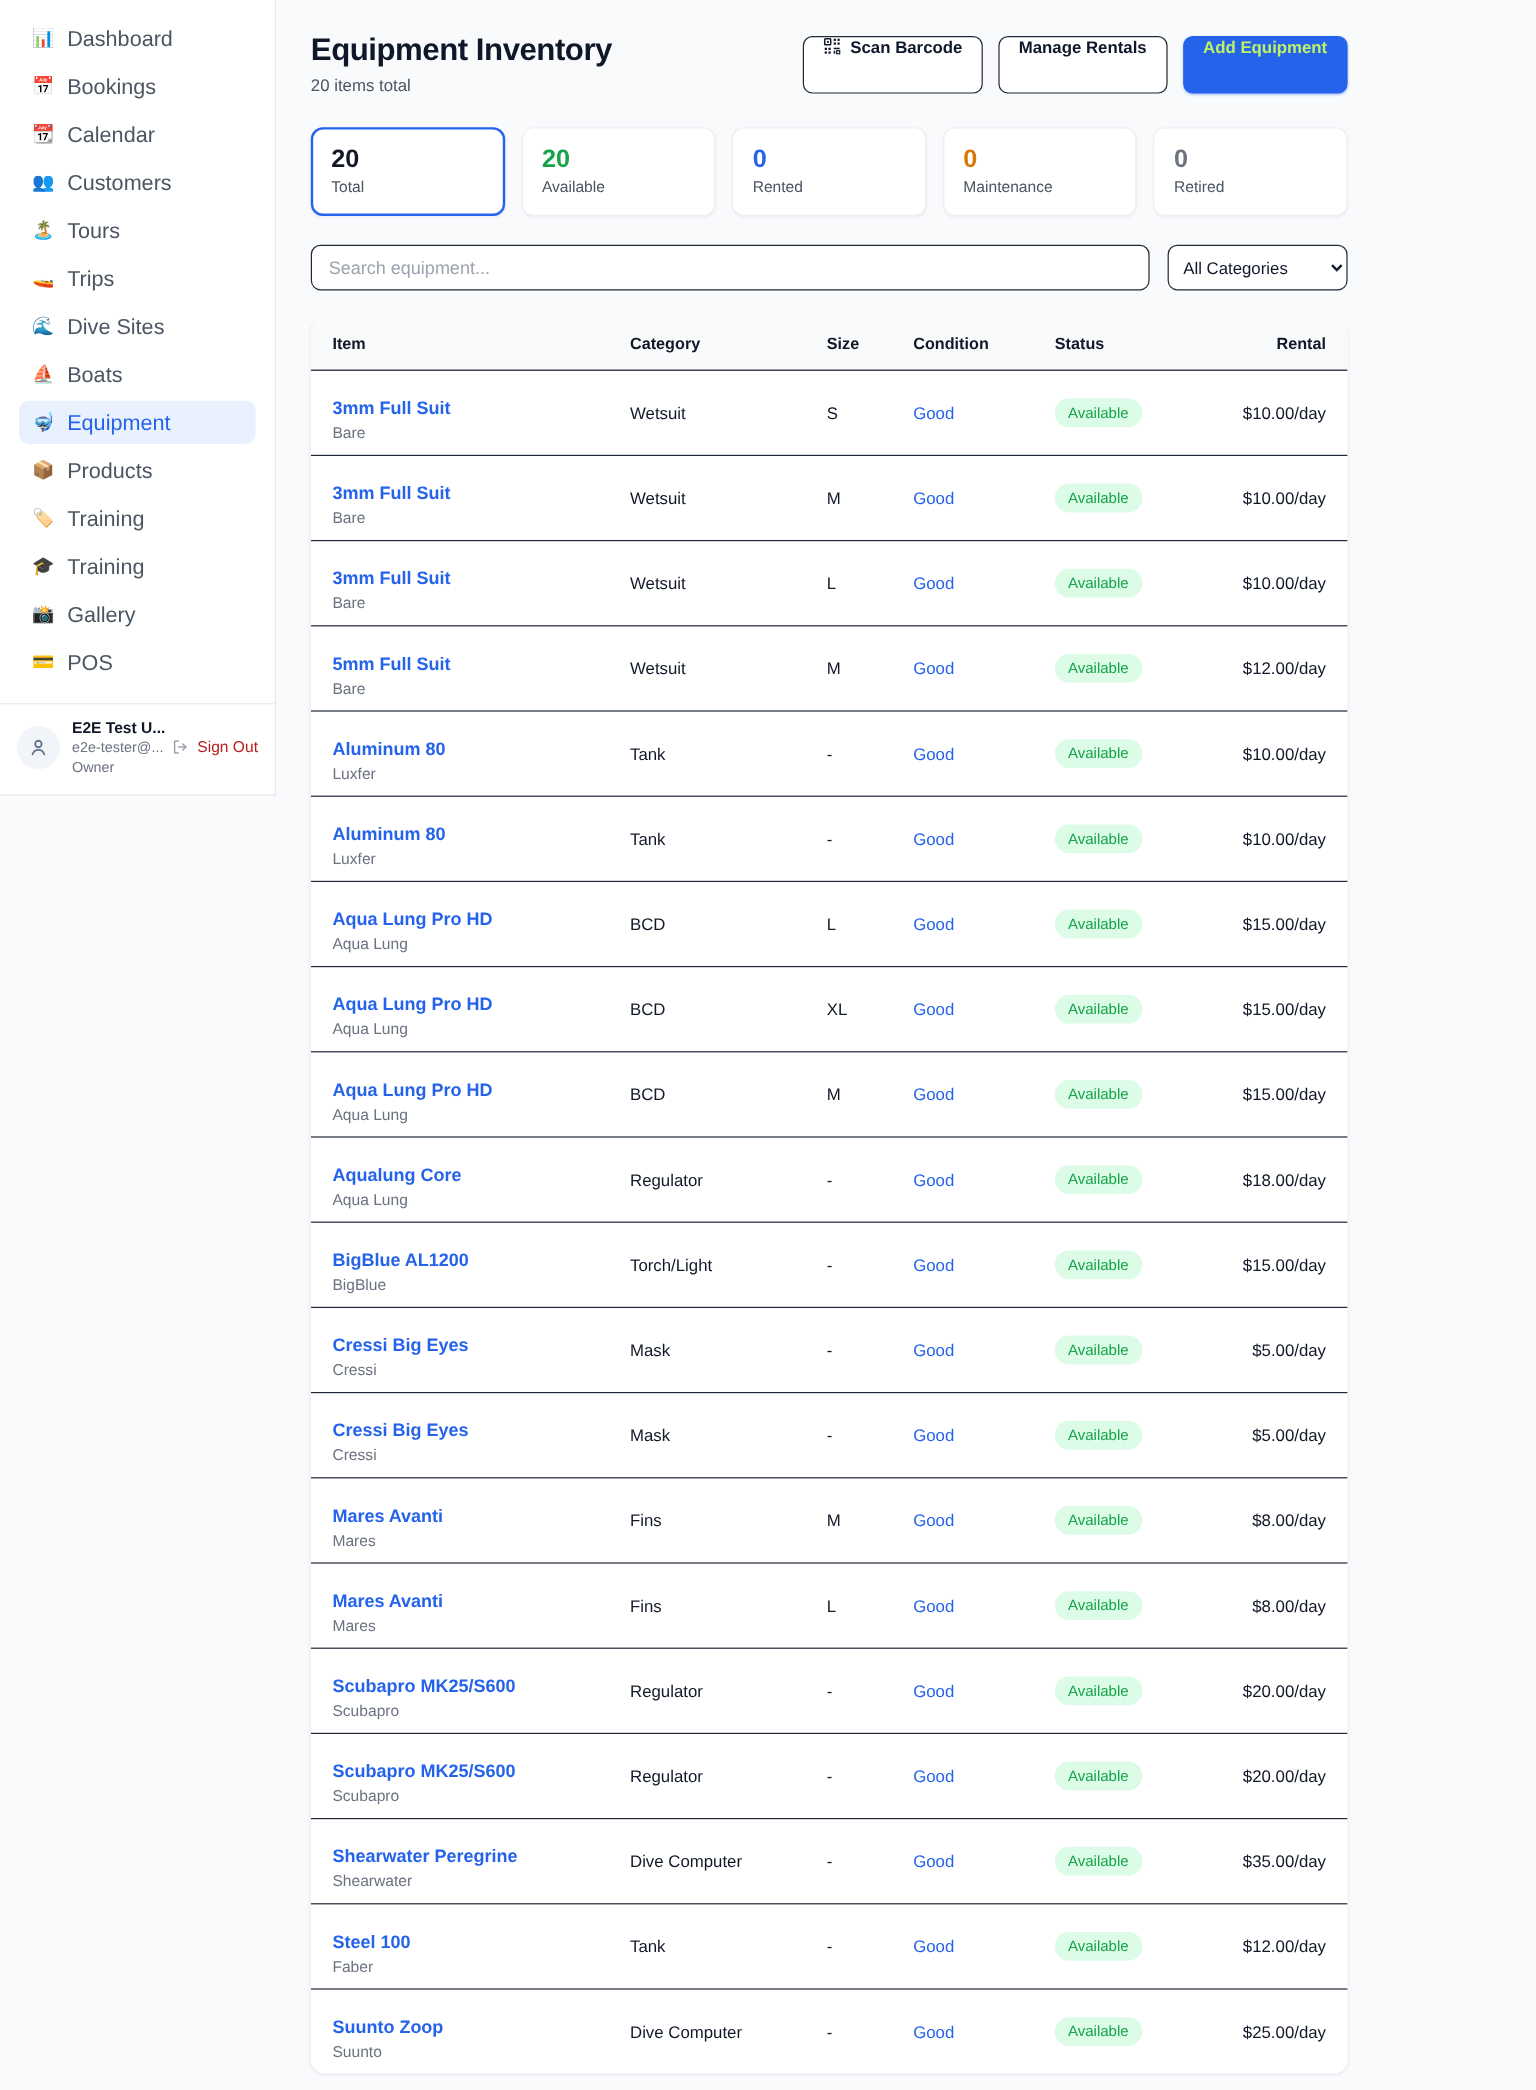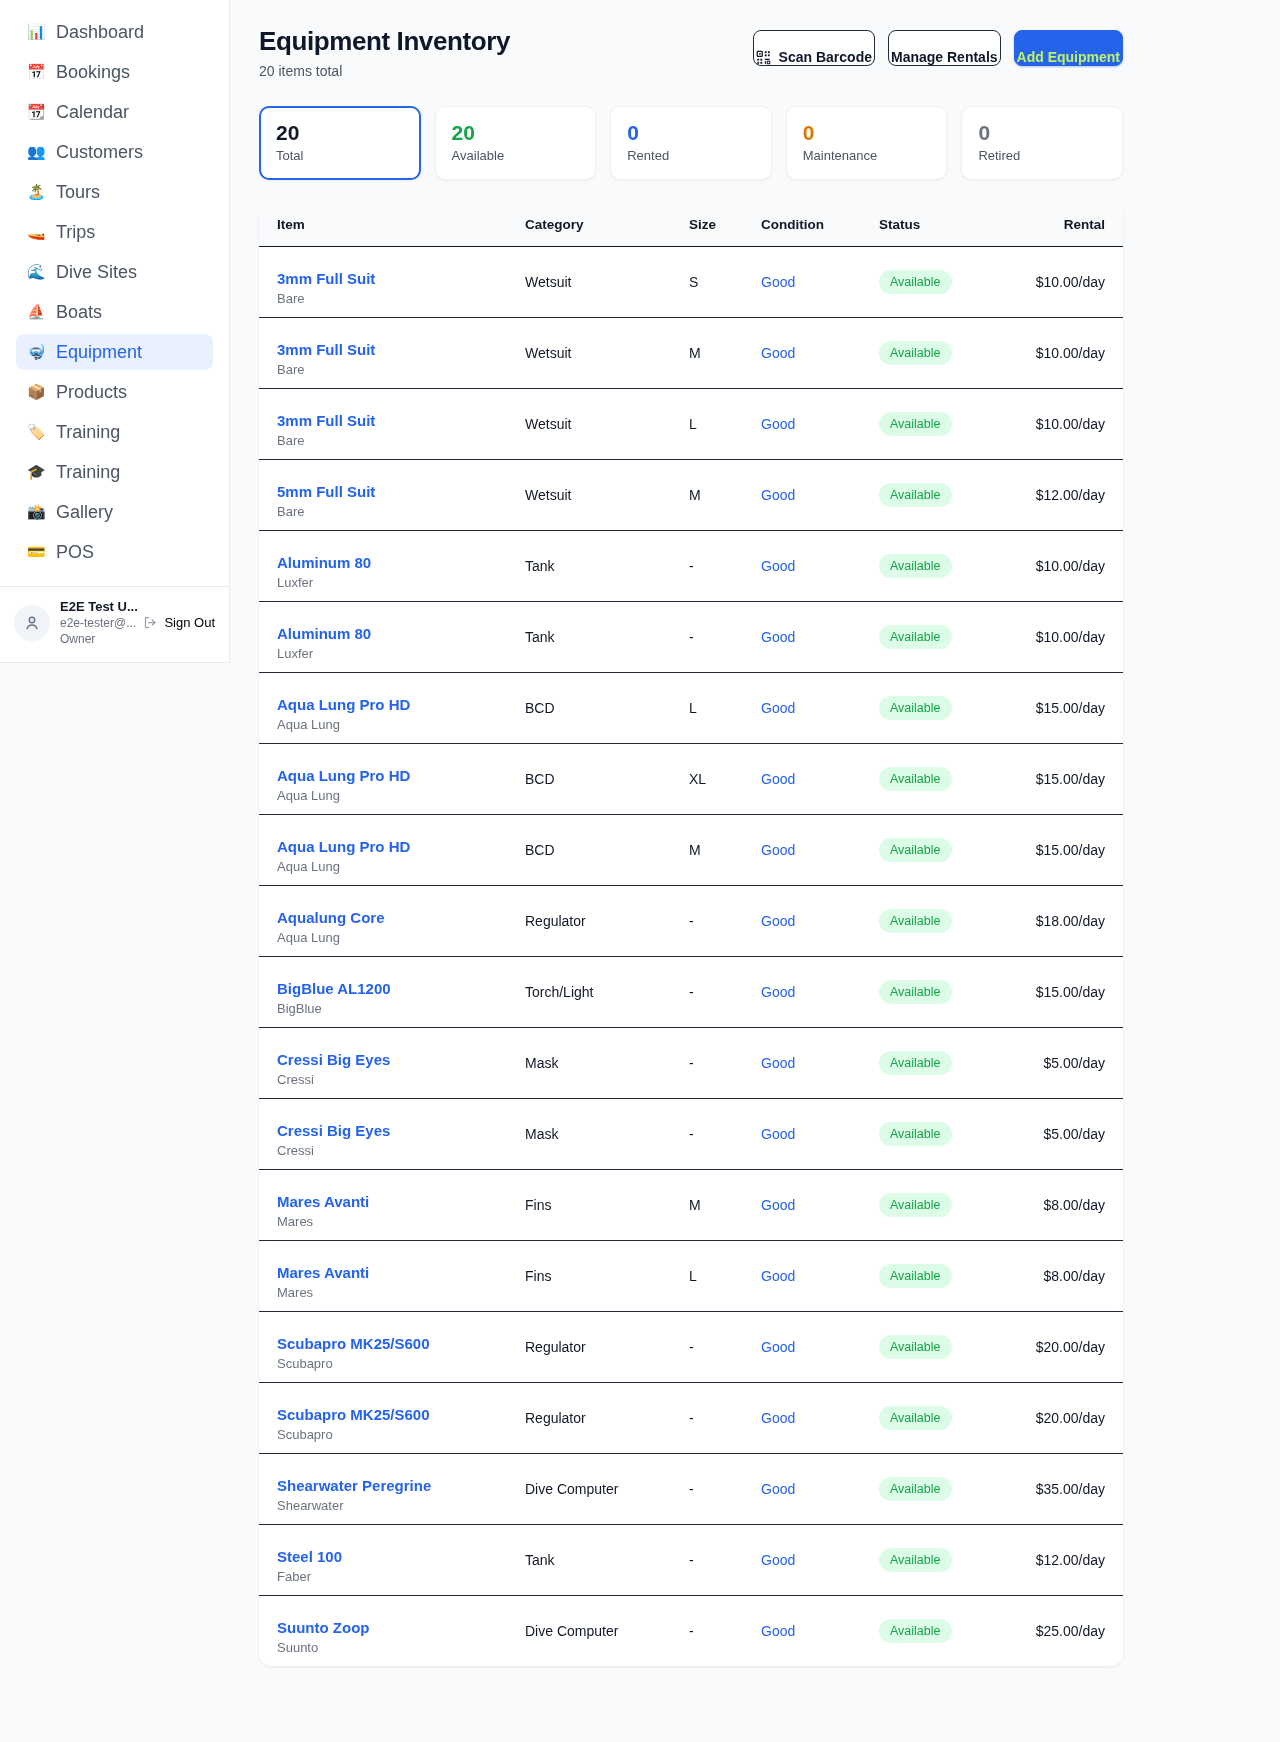--- a/index.html
+++ b/index.html
@@ -15,29 +15,29 @@
   .nav-item { display:flex; align-items:center; gap:11px; height:36px; margin:0 16px 4px 16px; padding:0 11px; border-radius:8px; cursor:pointer; }
   .nav-item .nav-icon { font-size:15px; width:18px; text-align:center; }
   .nav-item .nav-label { font-size:18px; color:#4b5563; }
   .nav-item.active { background:#e8f1fd; }
   .nav-item.active .nav-label { color:#2563eb; font-weight:500; }
   .side-footer { border-top:1px solid #e8eaef; padding:12px 14px 16px 14px; display:flex; align-items:center; gap:10px; }
   .avatar { width:36px; height:36px; border-radius:50%; background:#f1f5f9; display:flex; align-items:center; justify-content:center; flex:none; }
   .user-meta { flex:1; min-width:0; }
   .user-name { font-size:13px; font-weight:700; color:#111827; white-space:nowrap; }
   .user-email, .user-role { font-size:12px; color:#6b7280; margin-top:2px; white-space:nowrap; }
-  .signout { display:flex; align-items:center; gap:6px; color:#000000; font-size:13px; cursor:pointer; flex:none; }
+  .signout { display:flex; align-items:center; gap:6px; color:#b91c1c; font-size:13px; cursor:pointer; flex:none; }
 
   
   .main { margin-left:230px; padding:26px 0 40px 29px; width:894px; }
   .topbar { display:flex; align-items:flex-start; justify-content:space-between; width:864px; }
   .page-title { font-size:26px; font-weight:700; color:#0f172a; letter-spacing:-0.4px; }
   .page-subtitle { font-size:14px; color:#4b5563; margin-top:6px; }
   .actions { display:flex; gap:13px; margin-top:4px; }
-  .btn { height:36px; display:inline-flex; align-items:flex-end; gap:8px; padding:0 2px; border-radius:8px; font-size:14px; font-weight:600; background:#fff; border:1.4px solid #1f2937; color:#0f172a; cursor:pointer; font-family:inherit; }
+  .btn { height:48px; display:inline-flex; align-items:flex-start; gap:8px; padding:0 16px; border-radius:8px; font-size:14px; font-weight:600; background:#fff; border:1.4px solid #1f2937; color:#0f172a; cursor:pointer; font-family:inherit; }
   .btn-primary { background:#2563eb; border:1.4px solid #2563eb; color:#bef264; box-shadow:0 1px 2px rgba(37,99,235,.35); }
 
   
   .stats { display:flex; gap:14px; margin-top:27px; width:864px; }
   .stat-card { flex:1; background:#fff; border:1px solid #eef0f4; border-radius:10px; padding:14px 16px 16px 16px; box-shadow:0 1px 2px rgba(16,24,40,.05); cursor:pointer; }
   .stat-card.active { border:2px solid #2563eb; padding:13px 15px 15px 15px; }
   .stat-value { font-size:21px; font-weight:800; }
   .stat-label { font-size:13px; color:#4b5563; margin-top:3px; }
 
   
@@ -197,20 +197,24 @@
         <div class="stat-card">
           <div class="stat-value" style="color: rgb(217, 119, 6);">0</div>
           <div class="stat-label">Maintenance</div>
         </div>
         <div class="stat-card">
           <div class="stat-value" style="color: rgb(107, 114, 128);">0</div>
           <div class="stat-label">Retired</div>
         </div>
       </div>
 
+    <div class="filters">
+      <input class="search-input" type="text" placeholder="Search equipment..." style="">
+      <select class="category-select" id="catSel"><option>All Categories</option></select>
+    </div>
 
     <div class="table-card">
       <div class="t-head" id="thead">
           <div class="th">Item</div>
           <div class="th">Category</div>
           <div class="th">Size</div>
           <div class="th">Condition</div>
           <div class="th">Status</div>
           <div class="th right">Rental</div>
         </div>

